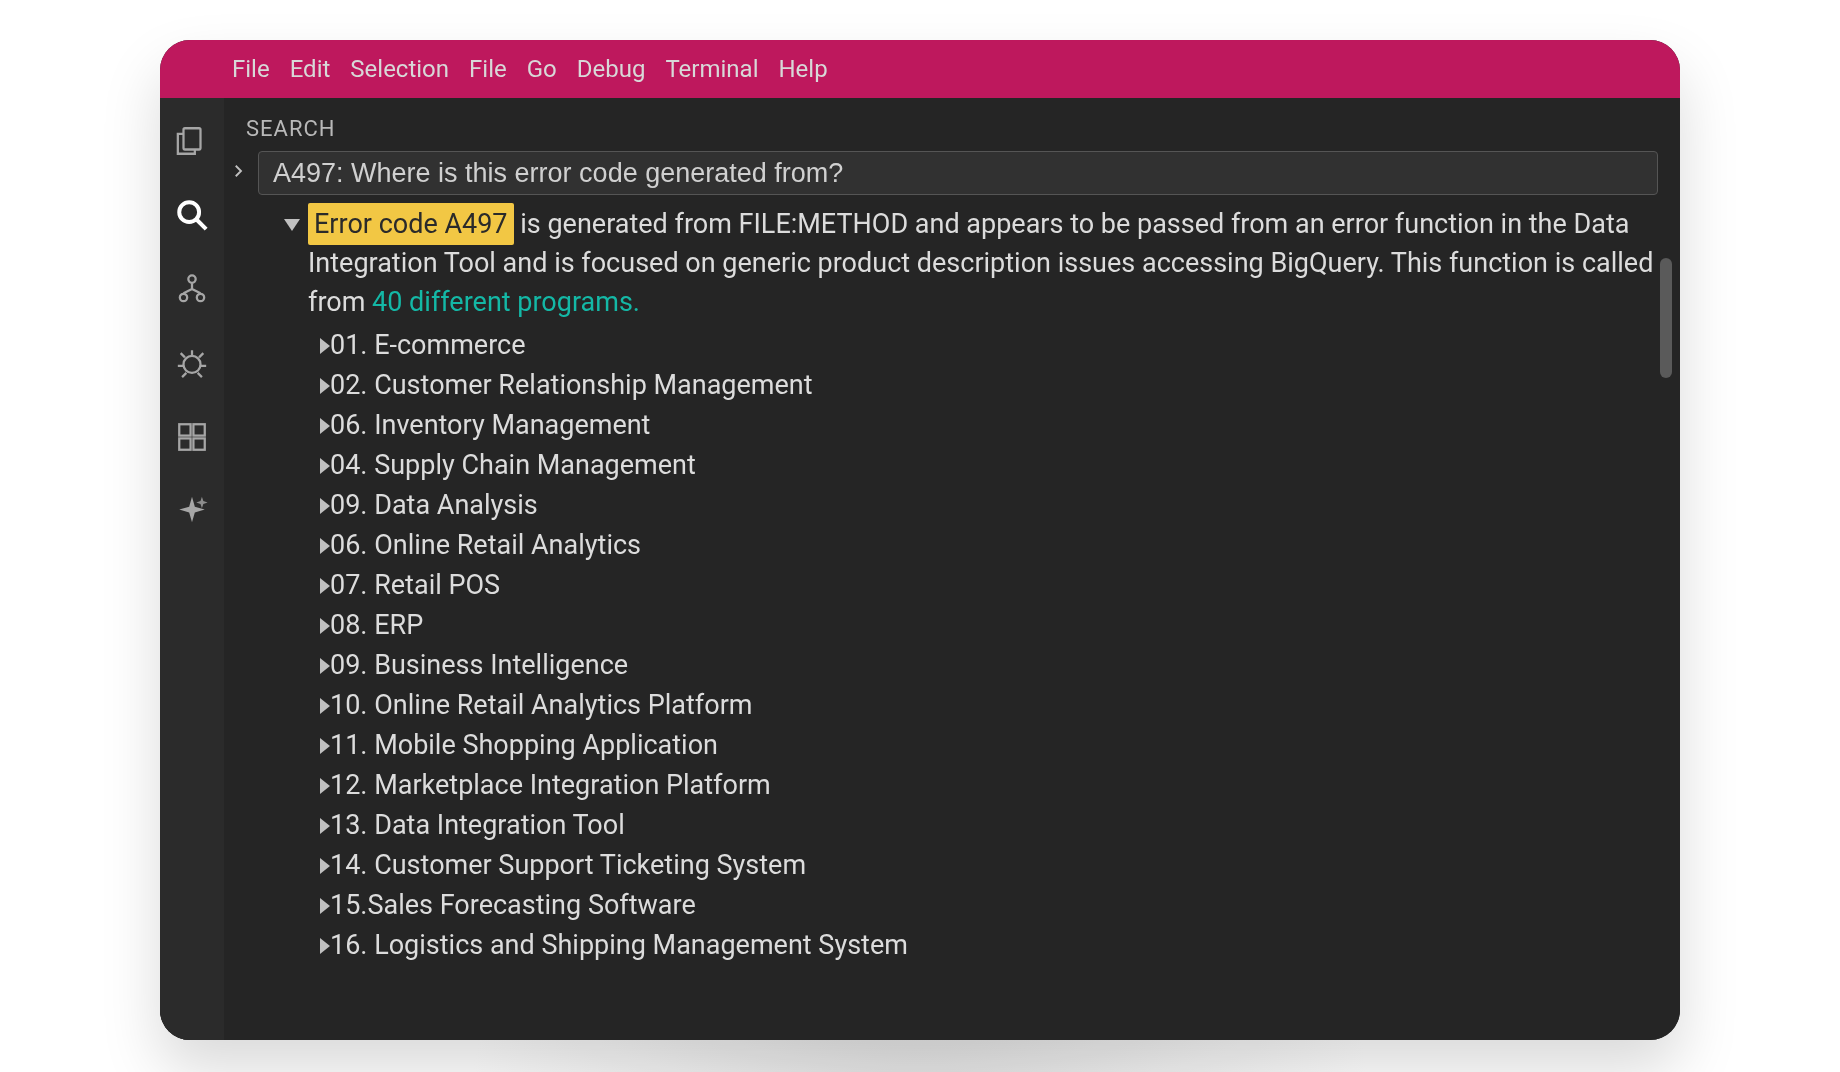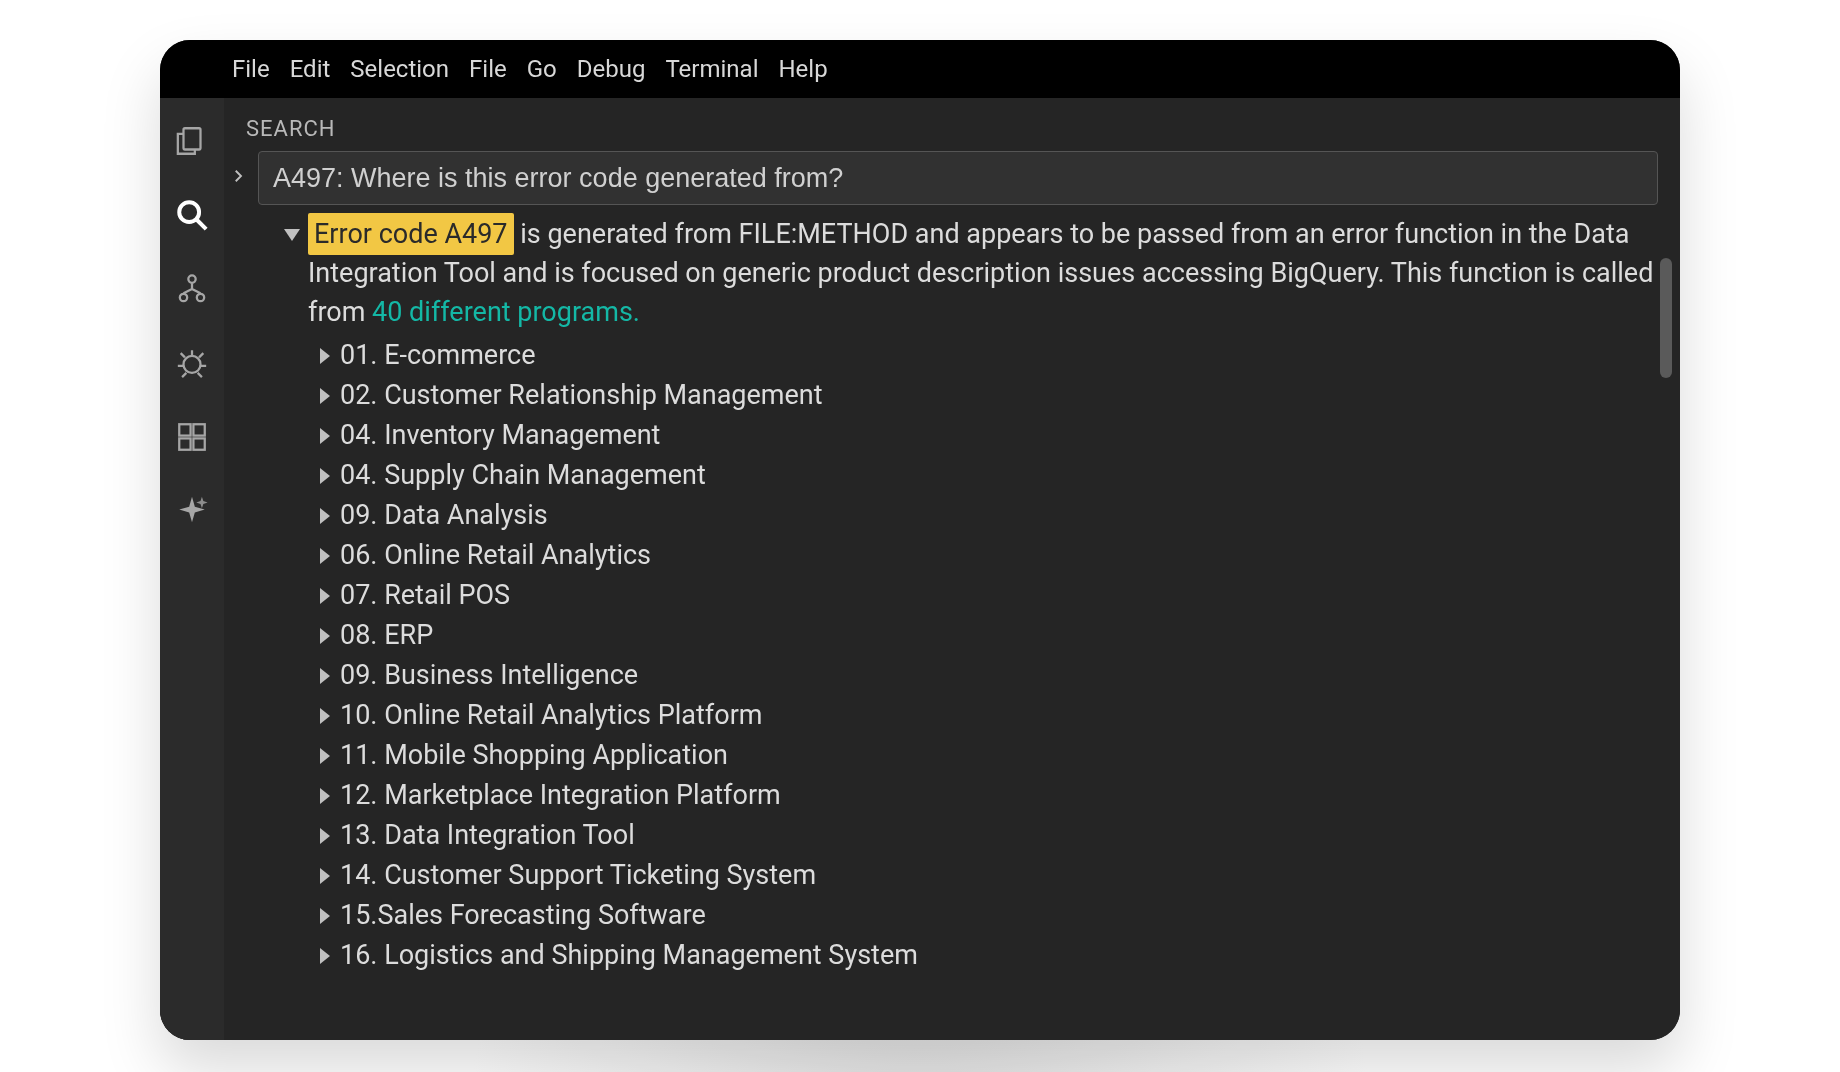--- a/index.html
+++ b/index.html
@@ -24,21 +24,21 @@
       display: flex;
       flex-direction: column;
       position: relative;
     }
     .menubar {
       height: 58px;
       padding-left: 72px;
       display: flex;
       align-items: center;
       gap: 20px;
-      background: #000000;
+      background: #be185d;
       color: #d8d8d8;
       font-size: 24px;
     }
     .menubar .item { cursor: pointer; }
     .body {
       flex: 1;
       display: flex;
       background: #252525;
       min-height: 0;
     }
@@ -77,21 +77,21 @@
       width: 24px;
       color: #c0c0c0;
       font-size: 20px;
       text-align: center;
       padding-right: 4px;
       margin-left: 4px;
       cursor: pointer;
     }
     .search-input {
       flex: 1;
-      height: 54px;
+      height: 44px;
       background: #313131;
       border: 1px solid #555;
       border-radius: 4px;
       color: #d0d0d0;
       font-size: 27px;
       padding: 0 14px;
       outline: none;
     }
     .result-wrap {
       padding: 4px 24px 0 36px;
@@ -125,21 +125,20 @@
       color: #14b8a6;
       cursor: pointer;
     }
     .programs {
       margin-top: 4px;
       margin-left: 60px;
     }
     .program-item {
       display: flex;
       align-items: center;
-      gap: 10px;
       line-height: 1.48;
       cursor: pointer;
     }
     .tri-right {
       display: inline-block;
       width: 0; height: 0;
       border-top: 8px solid transparent;
       border-bottom: 8px solid transparent;
       border-left: 10px solid #c0c0c0;
     }
@@ -237,21 +236,21 @@
             <div class="program-item">
               <span class="tri-right"></span>
               <span>01. E-commerce</span>
             </div>
             <div class="program-item">
               <span class="tri-right"></span>
               <span>02. Customer Relationship Management</span>
             </div>
             <div class="program-item">
               <span class="tri-right"></span>
-              <span>04. Inventory Management</span>
+              <span>06. Inventory Management</span>
             </div>
             <div class="program-item">
               <span class="tri-right"></span>
               <span>04. Supply Chain Management</span>
             </div>
             <div class="program-item">
               <span class="tri-right"></span>
               <span>09. Data Analysis</span>
             </div>
             <div class="program-item">

